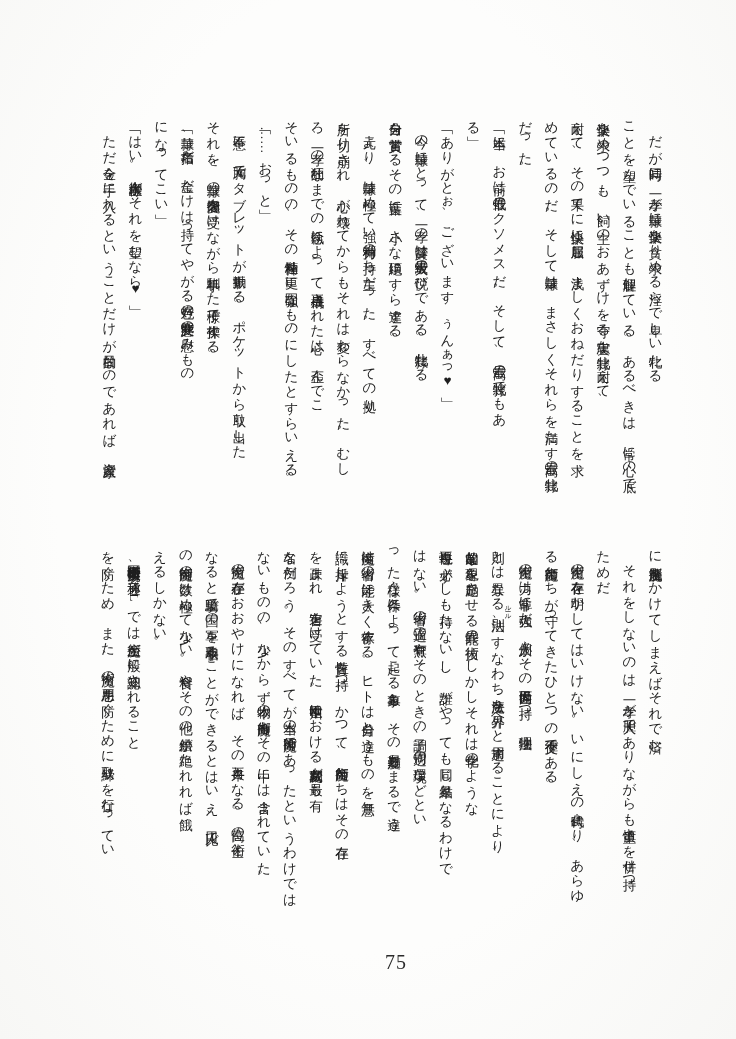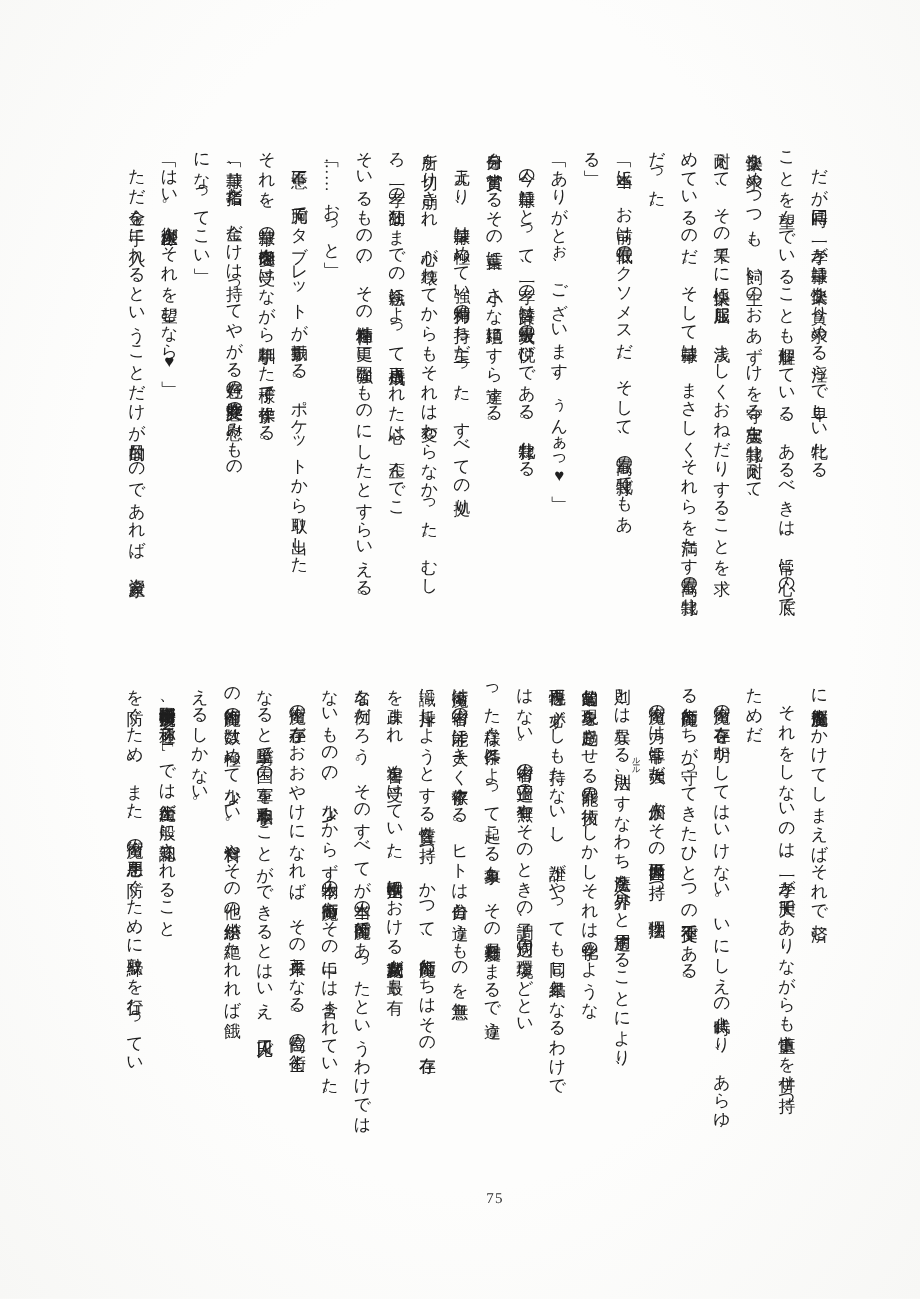--- a/index.html
+++ b/index.html
@@ -39,21 +39,21 @@
     font-size: 6.5px;
     letter-spacing: 0;
     line-height: 1;
   }
   .folio {
     position: absolute;
     top: 951px;
     left: 336px;
     width: 120px;
     text-align: center;
-    font-size: 12px;
+    font-size: 20px;
     letter-spacing: 1px;
     color: #2a2a2a;
   }
 </style>
 </head>
 <body>
 
 <div class="page">
   <section class="text-block top">
       <p class="tcol indent">だが同時に、一孝が隷華に快楽を貪り求める淫らで卑しい牝たる</p>

